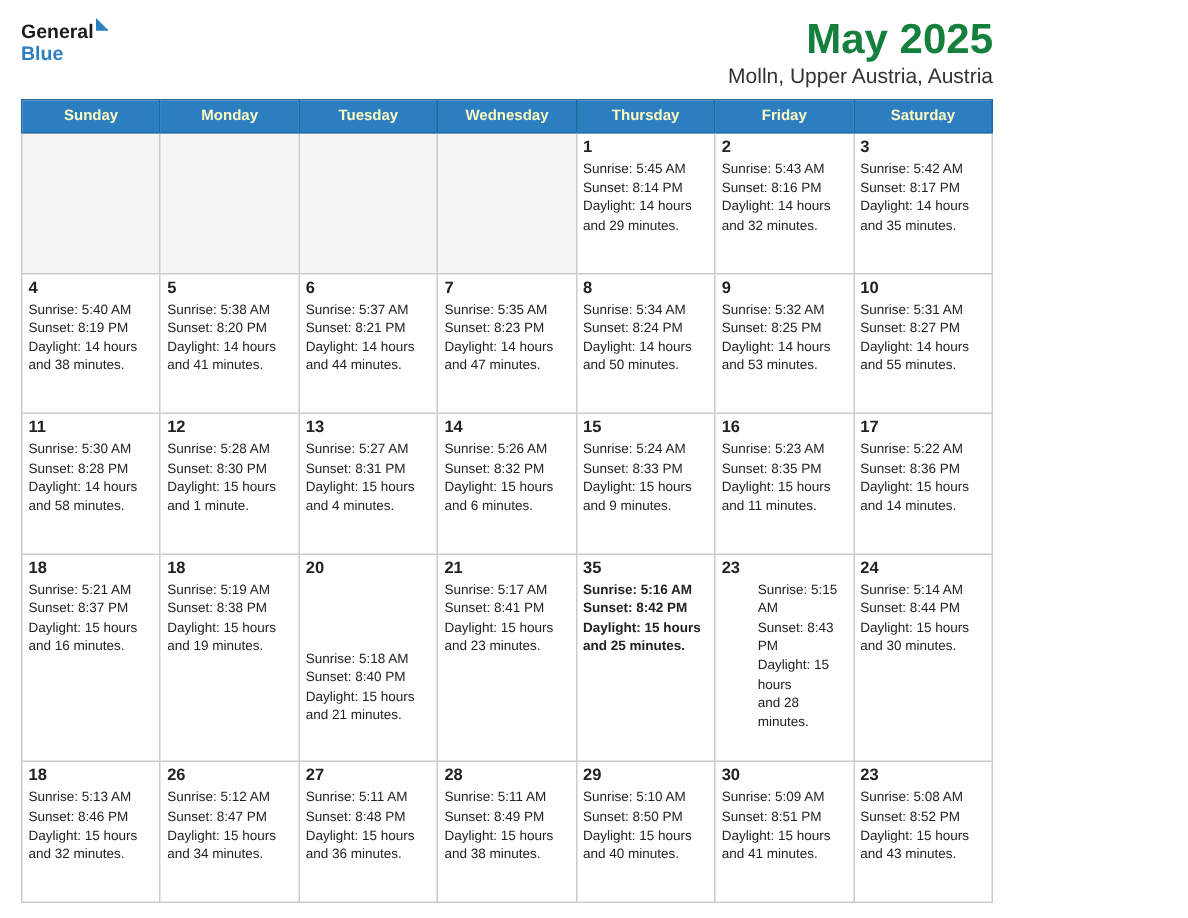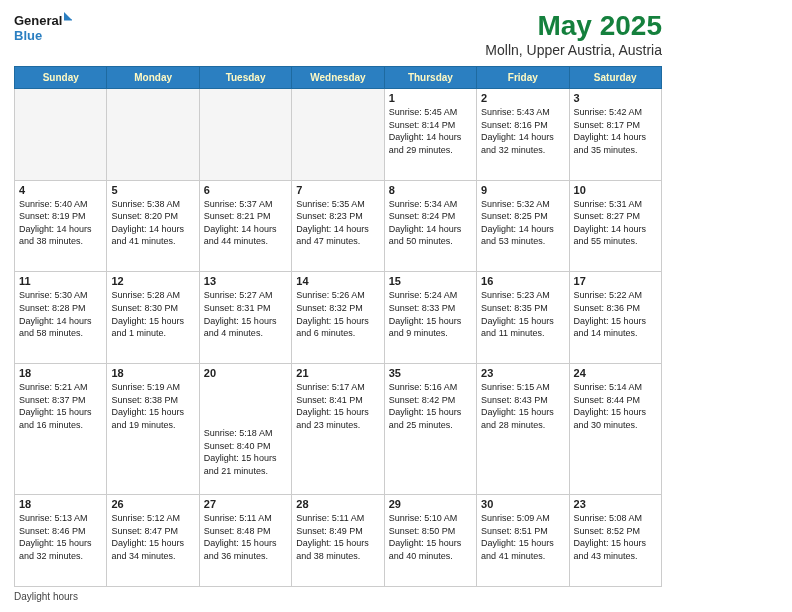--- a/index.html
+++ b/index.html
@@ -269,28 +269,28 @@
           </td>
           <td>
             <span class="day-number">21</span>
             <div class="day-info" style="white-space: pre-line;">Sunrise: 5:17 AM
 Sunset: 8:41 PM
 Daylight: 15 hours
 and 23 minutes.</div>
           </td>
           <td>
             <span class="day-number">35</span>
-            <div class="day-info" style="white-space: pre-line;">Sunrise: 5:16 AM
+            <div class="day-info" style="white-space: pre-line; font-weight: bold;">Sunrise: 5:16 AM
 Sunset: 8:42 PM
 Daylight: 15 hours
 and 25 minutes.</div>
           </td>
           <td>
             <span class="day-number">23</span>
-            <div class="day-info" style="white-space: pre-line;">Sunrise: 5:15 AM
+            <div class="day-info" style="white-space: pre-line; margin-left: 24px;">Sunrise: 5:15 AM
 Sunset: 8:43 PM
 Daylight: 15 hours
 and 28 minutes.</div>
           </td>
           <td>
             <span class="day-number">24</span>
             <div class="day-info" style="white-space: pre-line;">Sunrise: 5:14 AM
 Sunset: 8:44 PM
 Daylight: 15 hours
 and 30 minutes.</div>
@@ -343,14 +343,13 @@
             <span class="day-number">23</span>
             <div class="day-info" style="white-space: pre-line;">Sunrise: 5:08 AM
 Sunset: 8:52 PM
 Daylight: 15 hours
 and 43 minutes.</div>
           </td>
         </tr>
       </tbody>
   </table>
 
-  <div class="footer-note">Daylight hours</div>
 </div>
 
 </body></html>

